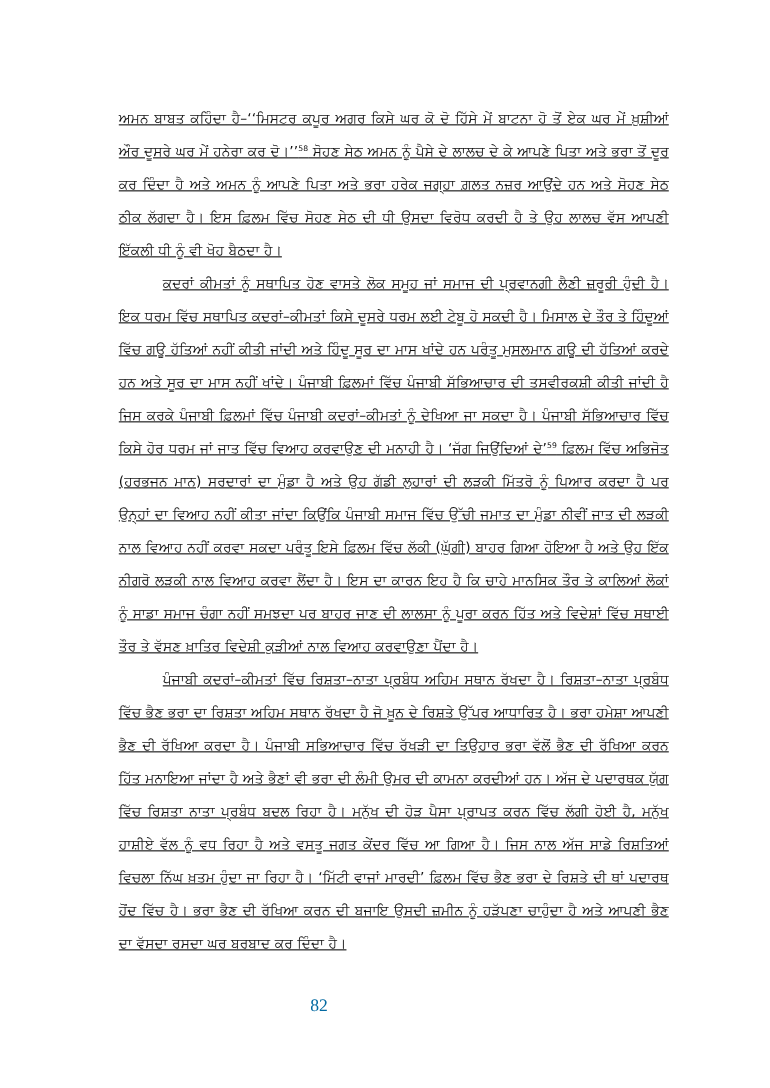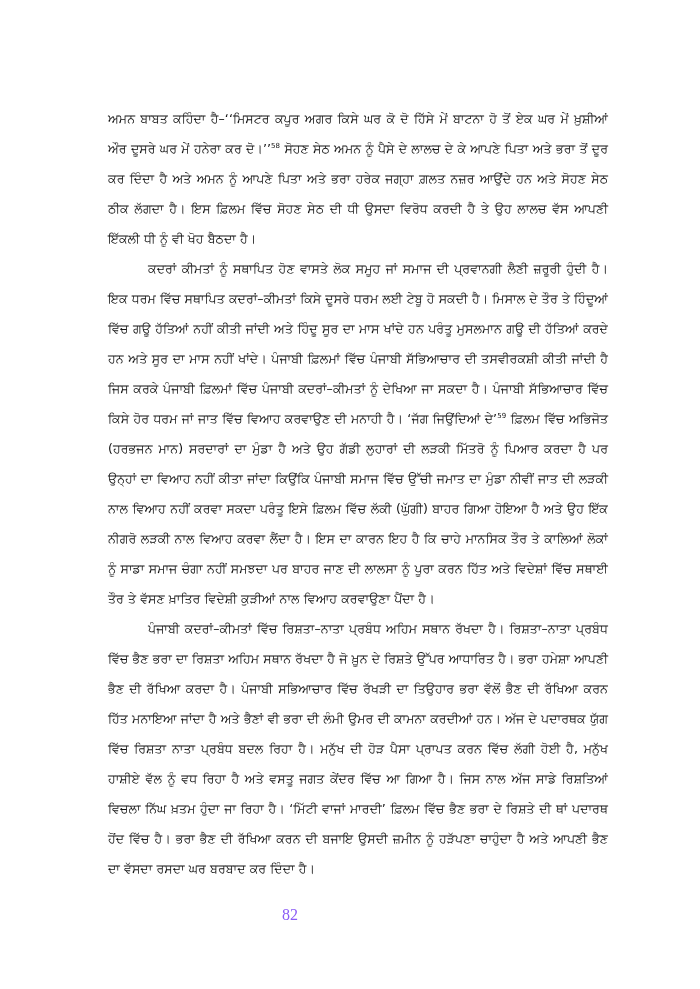--- a/index.html
+++ b/index.html
@@ -1,36 +1,36 @@
 <!DOCTYPE html>
 <html><head>
   <meta charset="utf-8">
   <style>
     html, body { margin: 0; padding: 0; background: #ffffff; }
     body {
       width: 700px; height: 989px; position: relative; overflow: hidden;
       font-family: "DejaVu Sans", sans-serif; color: #111;
     }
     .page {
-      position: absolute; left: 108px; top: 104px; width: 500px;
+      position: absolute; left: 108px; top: 93px; width: 500px; text-decoration: underline;
     }
     .para {
       margin: 0;
       font-size: 12.5px;
       line-height: 30px;
       text-align: justify;
       text-align-last: left;
       letter-spacing: 0.1px;
     }
     .para.indent { text-indent: 40px; }
     sup { font-size: 7px; vertical-align: 5px; line-height: 0; }
     .page-number {
       position: absolute; left: 0; width: 580px; top: 906px;
       text-align: center;
-      font-family: "Liberation Serif", serif; font-size: 16px; color: #8b5cf6;
+      font-family: "Liberation Serif", serif; font-size: 16px; color: #0369a1;
     }
   </style>
 </head>
 <body>
 
 <div class="page">
   <p class="para"><span>ਅਮਨ ਬਾਬਤ ਕਹਿੰਦਾ ਹੈ–‘‘ਮਿਸਟਰ ਕਪੂਰ ਅਗਰ ਕਿਸੇ ਘਰ ਕੋ ਦੋ ਹਿੱਸੇ ਮੇਂ ਬਾਟਨਾ ਹੋ ਤੋਂ ਏਕ ਘਰ ਮੇਂ ਖ਼ੁਸ਼ੀਆਂ ਔਰ ਦੂਸਰੇ ਘਰ ਮੇਂ ਹਨੇਰਾ ਕਰ ਦੋ।’’</span><sup>58</sup><span> ਸੋਹਣ ਸੇਠ ਅਮਨ ਨੂੰ ਪੈਸੇ ਦੇ ਲਾਲਚ ਦੇ ਕੇ ਆਪਣੇ ਪਿਤਾ ਅਤੇ ਭਰਾ ਤੋਂ ਦੂਰ ਕਰ ਦਿੰਦਾ ਹੈ ਅਤੇ ਅਮਨ ਨੂੰ ਆਪਣੇ ਪਿਤਾ ਅਤੇ ਭਰਾ ਹਰੇਕ ਜਗ੍ਹਾ ਗ਼ਲਤ ਨਜ਼ਰ ਆਉਂਦੇ ਹਨ ਅਤੇ ਸੋਹਣ ਸੇਠ ਠੀਕ ਲੱਗਦਾ ਹੈ। ਇਸ ਫ਼ਿਲਮ ਵਿੱਚ ਸੋਹਣ ਸੇਠ ਦੀ ਧੀ ਉਸਦਾ ਵਿਰੋਧ ਕਰਦੀ ਹੈ ਤੇ ਉਹ ਲਾਲਚ ਵੱਸ ਆਪਣੀ ਇੱਕਲੀ ਧੀ ਨੂੰ ਵੀ ਖੋਹ ਬੈਠਦਾ ਹੈ।</span></p>
   <p class="para indent"><span>ਕਦਰਾਂ ਕੀਮਤਾਂ ਨੂੰ ਸਥਾਪਿਤ ਹੋਣ ਵਾਸਤੇ ਲੋਕ ਸਮੂਹ ਜਾਂ ਸਮਾਜ ਦੀ ਪ੍ਰਵਾਨਗੀ ਲੈਣੀ ਜ਼ਰੂਰੀ ਹੁੰਦੀ ਹੈ। ਇਕ ਧਰਮ ਵਿੱਚ ਸਥਾਪਿਤ ਕਦਰਾਂ–ਕੀਮਤਾਂ ਕਿਸੇ ਦੂਸਰੇ ਧਰਮ ਲਈ ਟੇਬੂ ਹੋ ਸਕਦੀ ਹੈ। ਮਿਸਾਲ ਦੇ ਤੌਰ ਤੇ ਹਿੰਦੂਆਂ ਵਿੱਚ ਗਊ ਹੱਤਿਆਂ ਨਹੀਂ ਕੀਤੀ ਜਾਂਦੀ ਅਤੇ ਹਿੰਦੂ ਸੂਰ ਦਾ ਮਾਸ ਖਾਂਦੇ ਹਨ ਪਰੰਤੂ ਮੁਸਲਮਾਨ ਗਊ ਦੀ ਹੱਤਿਆਂ ਕਰਦੇ ਹਨ ਅਤੇ ਸੂਰ ਦਾ ਮਾਸ ਨਹੀਂ ਖਾਂਦੇ। ਪੰਜਾਬੀ ਫ਼ਿਲਮਾਂ ਵਿੱਚ ਪੰਜਾਬੀ ਸੱਭਿਆਚਾਰ ਦੀ ਤਸਵੀਰਕਸ਼ੀ ਕੀਤੀ ਜਾਂਦੀ ਹੈ ਜਿਸ ਕਰਕੇ ਪੰਜਾਬੀ ਫ਼ਿਲਮਾਂ ਵਿੱਚ ਪੰਜਾਬੀ ਕਦਰਾਂ–ਕੀਮਤਾਂ ਨੂੰ ਦੇਖਿਆ ਜਾ ਸਕਦਾ ਹੈ। ਪੰਜਾਬੀ ਸੱਭਿਆਚਾਰ ਵਿੱਚ ਕਿਸੇ ਹੋਰ ਧਰਮ ਜਾਂ ਜਾਤ ਵਿੱਚ ਵਿਆਹ ਕਰਵਾਉਣ ਦੀ ਮਨਾਹੀ ਹੈ। ‘ਜੱਗ ਜਿਉਂਦਿਆਂ ਦੇ’</span><sup>59</sup><span> ਫ਼ਿਲਮ ਵਿੱਚ ਅਭਿਜੋਤ (ਹਰਭਜਨ ਮਾਨ) ਸਰਦਾਰਾਂ ਦਾ ਮੁੰਡਾ ਹੈ ਅਤੇ ਉਹ ਗੱਡੀ ਲੁਹਾਰਾਂ ਦੀ ਲੜਕੀ ਮਿੱਤਰੋ ਨੂੰ ਪਿਆਰ ਕਰਦਾ ਹੈ ਪਰ ਉਨ੍ਹਾਂ ਦਾ ਵਿਆਹ ਨਹੀਂ ਕੀਤਾ ਜਾਂਦਾ ਕਿਉਂਕਿ ਪੰਜਾਬੀ ਸਮਾਜ ਵਿੱਚ ਉੱਚੀ ਜਮਾਤ ਦਾ ਮੁੰਡਾ ਨੀਵੀਂ ਜਾਤ ਦੀ ਲੜਕੀ ਨਾਲ ਵਿਆਹ ਨਹੀਂ ਕਰਵਾ ਸਕਦਾ ਪਰੰਤੂ ਇਸੇ ਫ਼ਿਲਮ ਵਿੱਚ ਲੱਕੀ (ਘੁੱਗੀ) ਬਾਹਰ ਗਿਆ ਹੋਇਆ ਹੈ ਅਤੇ ਉਹ ਇੱਕ ਨੀਗਰੋ ਲੜਕੀ ਨਾਲ ਵਿਆਹ ਕਰਵਾ ਲੈਂਦਾ ਹੈ। ਇਸ ਦਾ ਕਾਰਨ ਇਹ ਹੈ ਕਿ ਚਾਹੇ ਮਾਨਸਿਕ ਤੌਰ ਤੇ ਕਾਲਿਆਂ ਲੋਕਾਂ ਨੂੰ ਸਾਡਾ ਸਮਾਜ ਚੰਗਾ ਨਹੀਂ ਸਮਝਦਾ ਪਰ ਬਾਹਰ ਜਾਣ ਦੀ ਲਾਲਸਾ ਨੂੰ ਪੂਰਾ ਕਰਨ ਹਿੱਤ ਅਤੇ ਵਿਦੇਸ਼ਾਂ ਵਿੱਚ ਸਥਾਈ ਤੌਰ ਤੇ ਵੱਸਣ ਖ਼ਾਤਿਰ ਵਿਦੇਸ਼ੀ ਕੁੜੀਆਂ ਨਾਲ ਵਿਆਹ ਕਰਵਾਉਣਾ ਪੈਂਦਾ ਹੈ।</span></p>
   <p class="para indent"><span>ਪੰਜਾਬੀ ਕਦਰਾਂ–ਕੀਮਤਾਂ ਵਿੱਚ ਰਿਸ਼ਤਾ–ਨਾਤਾ ਪ੍ਰਬੰਧ ਅਹਿਮ ਸਥਾਨ ਰੱਖਦਾ ਹੈ। ਰਿਸ਼ਤਾ–ਨਾਤਾ ਪ੍ਰਬੰਧ ਵਿੱਚ ਭੈਣ ਭਰਾ ਦਾ ਰਿਸ਼ਤਾ ਅਹਿਮ ਸਥਾਨ ਰੱਖਦਾ ਹੈ ਜੋ ਖ਼ੂਨ ਦੇ ਰਿਸ਼ਤੇ ਉੱਪਰ ਆਧਾਰਿਤ ਹੈ। ਭਰਾ ਹਮੇਸ਼ਾ ਆਪਣੀ ਭੈਣ ਦੀ ਰੱਖਿਆ ਕਰਦਾ ਹੈ। ਪੰਜਾਬੀ ਸਭਿਆਚਾਰ ਵਿੱਚ ਰੱਖੜੀ ਦਾ ਤਿਉਹਾਰ ਭਰਾ ਵੱਲੋਂ ਭੈਣ ਦੀ ਰੱਖਿਆ ਕਰਨ ਹਿੱਤ ਮਨਾਇਆ ਜਾਂਦਾ ਹੈ ਅਤੇ ਭੈਣਾਂ ਵੀ ਭਰਾ ਦੀ ਲੰਮੀ ਉਮਰ ਦੀ ਕਾਮਨਾ ਕਰਦੀਆਂ ਹਨ। ਅੱਜ ਦੇ ਪਦਾਰਥਕ ਯੁੱਗ ਵਿੱਚ ਰਿਸ਼ਤਾ ਨਾਤਾ ਪ੍ਰਬੰਧ ਬਦਲ ਰਿਹਾ ਹੈ। ਮਨੁੱਖ ਦੀ ਹੋੜ ਪੈਸਾ ਪ੍ਰਾਪਤ ਕਰਨ ਵਿੱਚ ਲੱਗੀ ਹੋਈ ਹੈ, ਮਨੁੱਖ ਹਾਸ਼ੀਏ ਵੱਲ ਨੂੰ ਵਧ ਰਿਹਾ ਹੈ ਅਤੇ ਵਸਤੂ ਜਗਤ ਕੇਂਦਰ ਵਿੱਚ ਆ ਗਿਆ ਹੈ। ਜਿਸ ਨਾਲ ਅੱਜ ਸਾਡੇ ਰਿਸ਼ਤਿਆਂ ਵਿਚਲਾ ਨਿੱਘ ਖ਼ਤਮ ਹੁੰਦਾ ਜਾ ਰਿਹਾ ਹੈ। ‘ਮਿੱਟੀ ਵਾਜਾਂ ਮਾਰਦੀ’ ਫ਼ਿਲਮ ਵਿੱਚ ਭੈਣ ਭਰਾ ਦੇ ਰਿਸ਼ਤੇ ਦੀ ਥਾਂ ਪਦਾਰਥ ਹੋਂਦ ਵਿੱਚ ਹੈ। ਭਰਾ ਭੈਣ ਦੀ ਰੱਖਿਆ ਕਰਨ ਦੀ ਬਜਾਇ ਉਸਦੀ ਜ਼ਮੀਨ ਨੂੰ ਹੜੱਪਣਾ ਚਾਹੁੰਦਾ ਹੈ ਅਤੇ ਆਪਣੀ ਭੈਣ ਦਾ ਵੱਸਦਾ ਰਸਦਾ ਘਰ ਬਰਬਾਦ ਕਰ ਦਿੰਦਾ ਹੈ।</span></p>
 </div>

